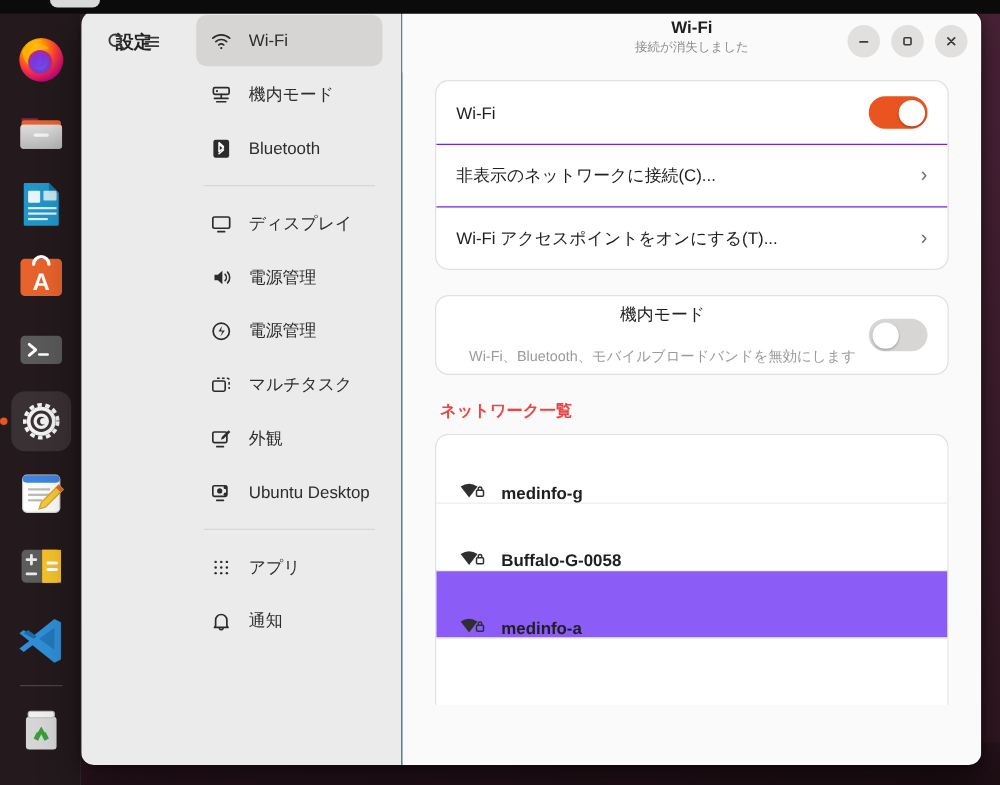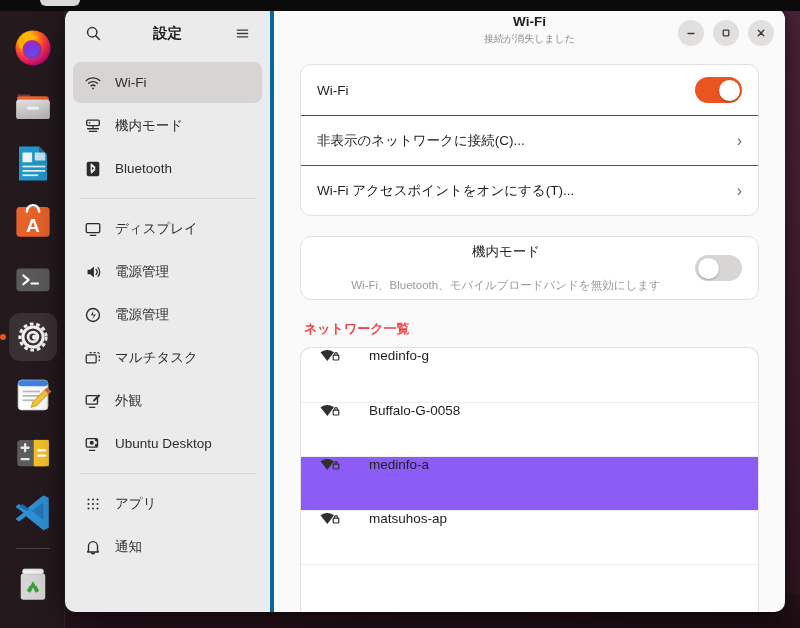--- a/index.html
+++ b/index.html
@@ -69,24 +69,24 @@
     width: 720px; height: 604px;
     border-radius: 12px 12px 10px 10px;
     overflow: hidden;
     display: flex;
     box-shadow: 0 14px 34px rgba(0,0,0,.45), 0 2px 8px rgba(0,0,0,.35);
     z-index: 35;
   }
 
   
   #sidebar {
-    width: 209px; height: 100%;
+    width: 257px; height: 100%;
     background: #ebebeb;
-    border-right: 4px solid #0369a1;
-    display: flex; flex-direction: column;
+    border-right: 1px solid #0369a1;
+    display: flex; flex-direction: row;
   }
   #sidebar-header {
     height: 50px; flex: 0 0 auto;
     display: flex; align-items: center; padding: 0 14px;
     position: relative;
   }
   #sidebar-title {
     position: absolute; left: 0; right: 0; text-align: center;
     font-size: 14.5px; font-weight: 700; color: #222;
     pointer-events: none;
@@ -170,24 +170,24 @@
     background: #fff; box-shadow: 0 1px 2px rgba(0,0,0,.28);
   }
   .toggle.on .knob { left: auto; right: 2.5px; }
 
   .section-title {
     font-size: 13px; font-weight: 700; color: #ef4444;
     margin: 0 0 9px 4px;
   }
 
   .net-row {
-    display: flex; align-items: flex-start; gap: 28px;
+    display: flex; align-items: flex-end; gap: 12px;
     height: 54px; padding: 0 18px;
     border-top: 1px solid #efedeb;
-    font-size: 13.5px; color: #1f1f1f;
+    font-size: 13.5px; color: #1f1f1f; font-weight: bold;
   }
   .net-row:first-child { border-top: none; }
   .net-row.hover { background: #8b5cf6; }
   .net-icon { width: 22px; height: 17px; flex: 0 0 auto; }
 
   #networks-card { margin-bottom: 0; border-bottom: none; border-radius: 11px 11px 0 0; }
 </style>
 </head>
 <body>
 
@@ -565,30 +565,20 @@
           <span class="net-icon">
             <svg width="22" height="17" viewBox="0 0 22 17">
               <path d="M1.5 4.2A12.6 12.6 0 0 1 15 4.2L8.3 13z" fill="#2f2f2f"></path>
               <rect x="14.2" y="7.2" width="5.6" height="4.8" rx="0.8" fill="none" stroke="#2f2f2f" stroke-width="1.2"></rect>
               <path d="M15.6 7.2V6a1.4 1.4 0 0 1 2.8 0v1.2" fill="none" stroke="#2f2f2f" stroke-width="1.2"></path>
             </svg>
           </span>
           <span>medinfo-a</span>
         </div>
 
-        <div class="net-row">
-          <span class="net-icon">
-            <svg width="22" height="17" viewBox="0 0 22 17">
-              <path d="M1.5 4.2A12.6 12.6 0 0 1 15 4.2L8.3 13z" fill="#2f2f2f"></path>
-              <rect x="14.2" y="7.2" width="5.6" height="4.8" rx="0.8" fill="none" stroke="#2f2f2f" stroke-width="1.2"></rect>
-              <path d="M15.6 7.2V6a1.4 1.4 0 0 1 2.8 0v1.2" fill="none" stroke="#2f2f2f" stroke-width="1.2"></path>
-            </svg>
-          </span>
-          <span>matsuhos-ap</span>
-        </div>
 
         <div class="net-row">
           <span class="net-icon"></span>
           <span></span>
         </div>
 
       </div>
 
     </div>
   </div>

